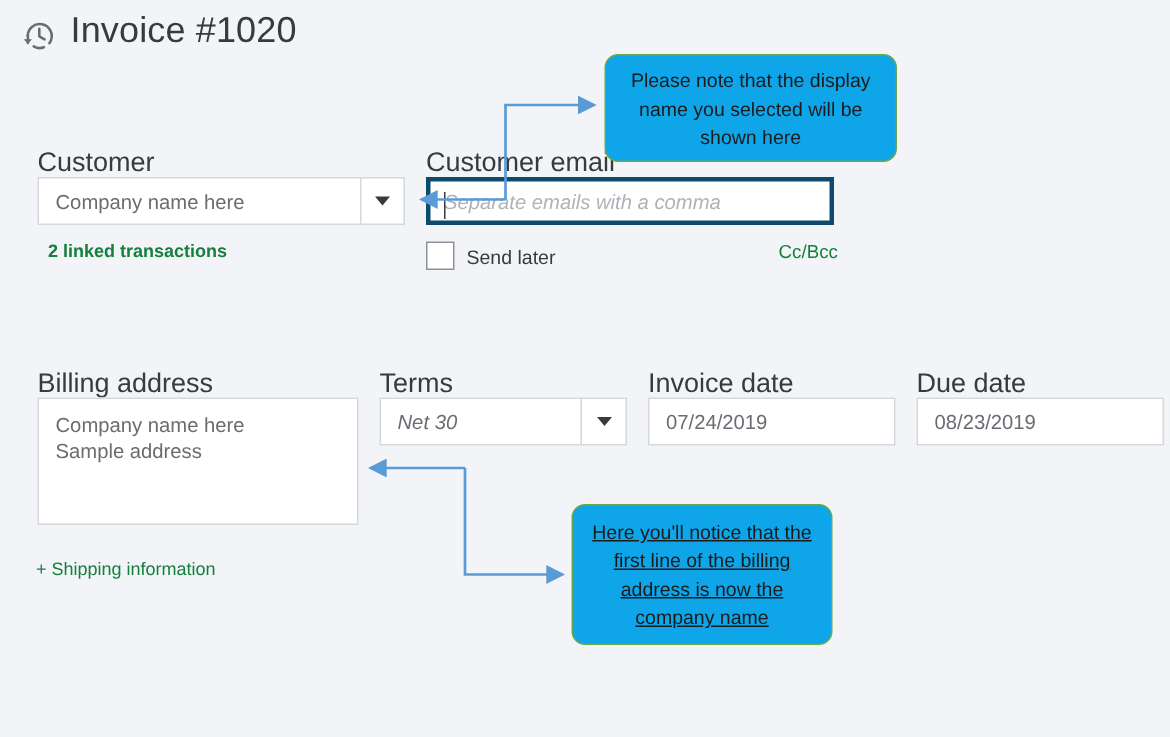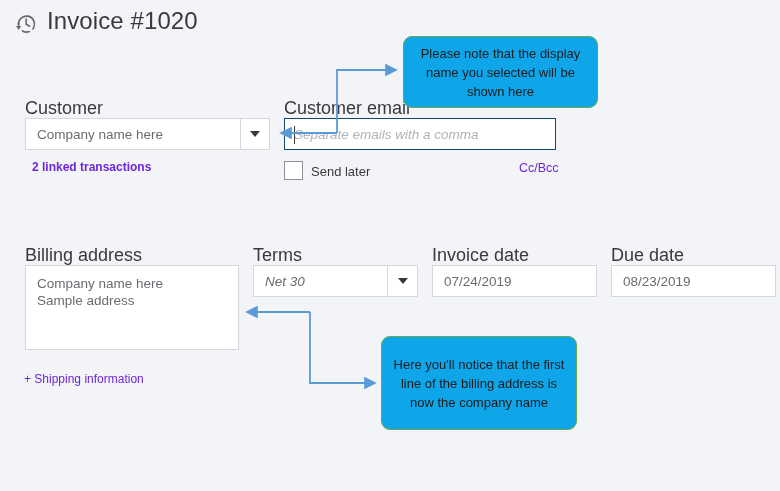--- a/index.html
+++ b/index.html
@@ -57,21 +57,21 @@
     box-sizing: border-box;
     background: #ffffff;
     border: 1px solid #d4d7dc;
     font-size: 13.5px;
     color: #6b6c72;
     display: flex;
     align-items: center;
     padding-left: 11px;
   }
   .input-box.focused {
-    border: 1px solid #0c4a6e;
+    border: 3px solid #0c4a6e;
   }
   .placeholder-italic {
     font-style: italic;
     color: #b0b2b8;
     font-size: 13.5px;
   }
   .dropdown-btn {
     position: absolute;
     box-sizing: border-box;
     background: #ffffff;
@@ -82,21 +82,21 @@
     justify-content: center;
   }
   .caret {
     width: 0; height: 0;
     border-left: 5px solid transparent;
     border-right: 5px solid transparent;
     border-top: 6px solid #393a3d;
   }
   .blue-link {
     position: absolute;
-    color: #6d28d9;
+    color: #15803d;
     white-space: nowrap;
     cursor: pointer;
   }
   .checkbox {
     position: absolute;
     box-sizing: border-box;
     width: 19px; height: 19px;
     background: #ffffff;
     border: 1px solid #8d9096;
   }
@@ -202,21 +202,21 @@
   <div class="input-box" style="left:432px; top:265px; width:165px; height:32px;">07/24/2019</div>
 
   <div class="field-label" style="left:611px; top:245px;">Due date</div>
 
   <div class="input-box" style="left:611px; top:265px; width:165px; height:32px;">08/23/2019</div>
 
   <div class="blue-link" style="left:24px; top:372px; font-size:12px;">+ Shipping information</div>
 
   <div class="callout" style="left:403px; top:36px; width:195px; height:72px;">Please note that the display name you selected will be shown here</div>
 
-  <div class="callout" style="left:381px; top:336px; width:196px; height:94px;">Here you'll notice that the first line of the billing address is now the company name</div>
+  <div class="callout" style="left:381px; top:336px; width:174px; height:94px;text-decoration:underline;">Here you'll notice that the first line of the billing address is now the company name</div>
 
   <svg class="connectors">
     <defs>
       <marker id="arrowRight" markerWidth="7" markerHeight="7" refX="6" refY="3.5" orient="auto" markerUnits="strokeWidth">
         <path d="M0,0 L7,3.5 L0,7 z" fill="#5b9bd5"></path>
       </marker>
       <marker id="arrowLeft" markerWidth="7" markerHeight="7" refX="6" refY="3.5" orient="auto" markerUnits="strokeWidth">
         <path d="M0,0 L7,3.5 L0,7 z" fill="#5b9bd5"></path>
       </marker>
     </defs>

